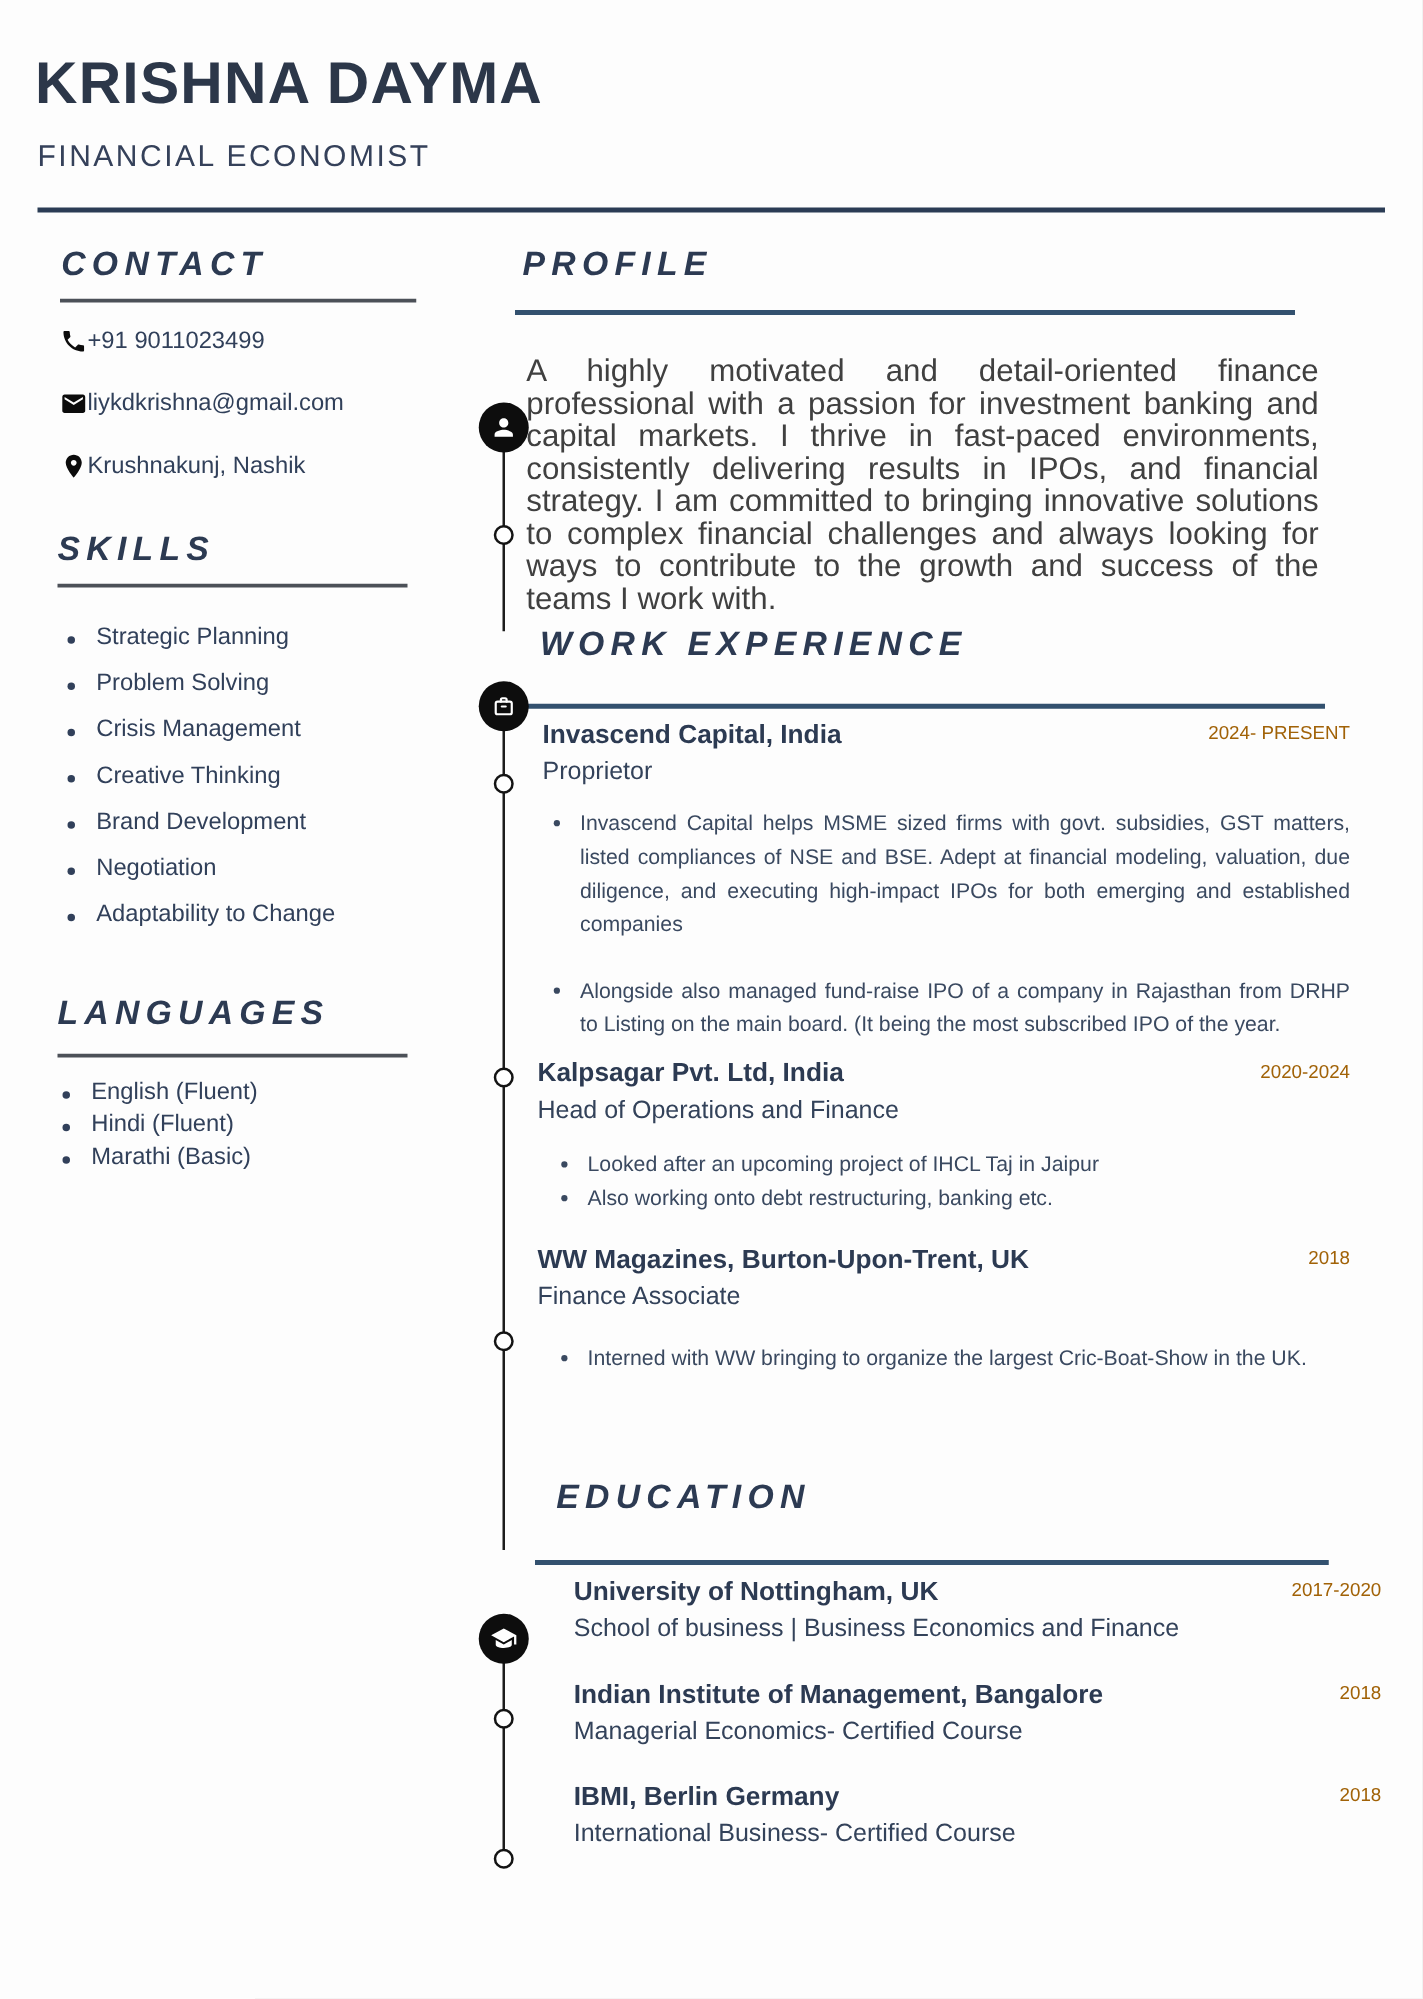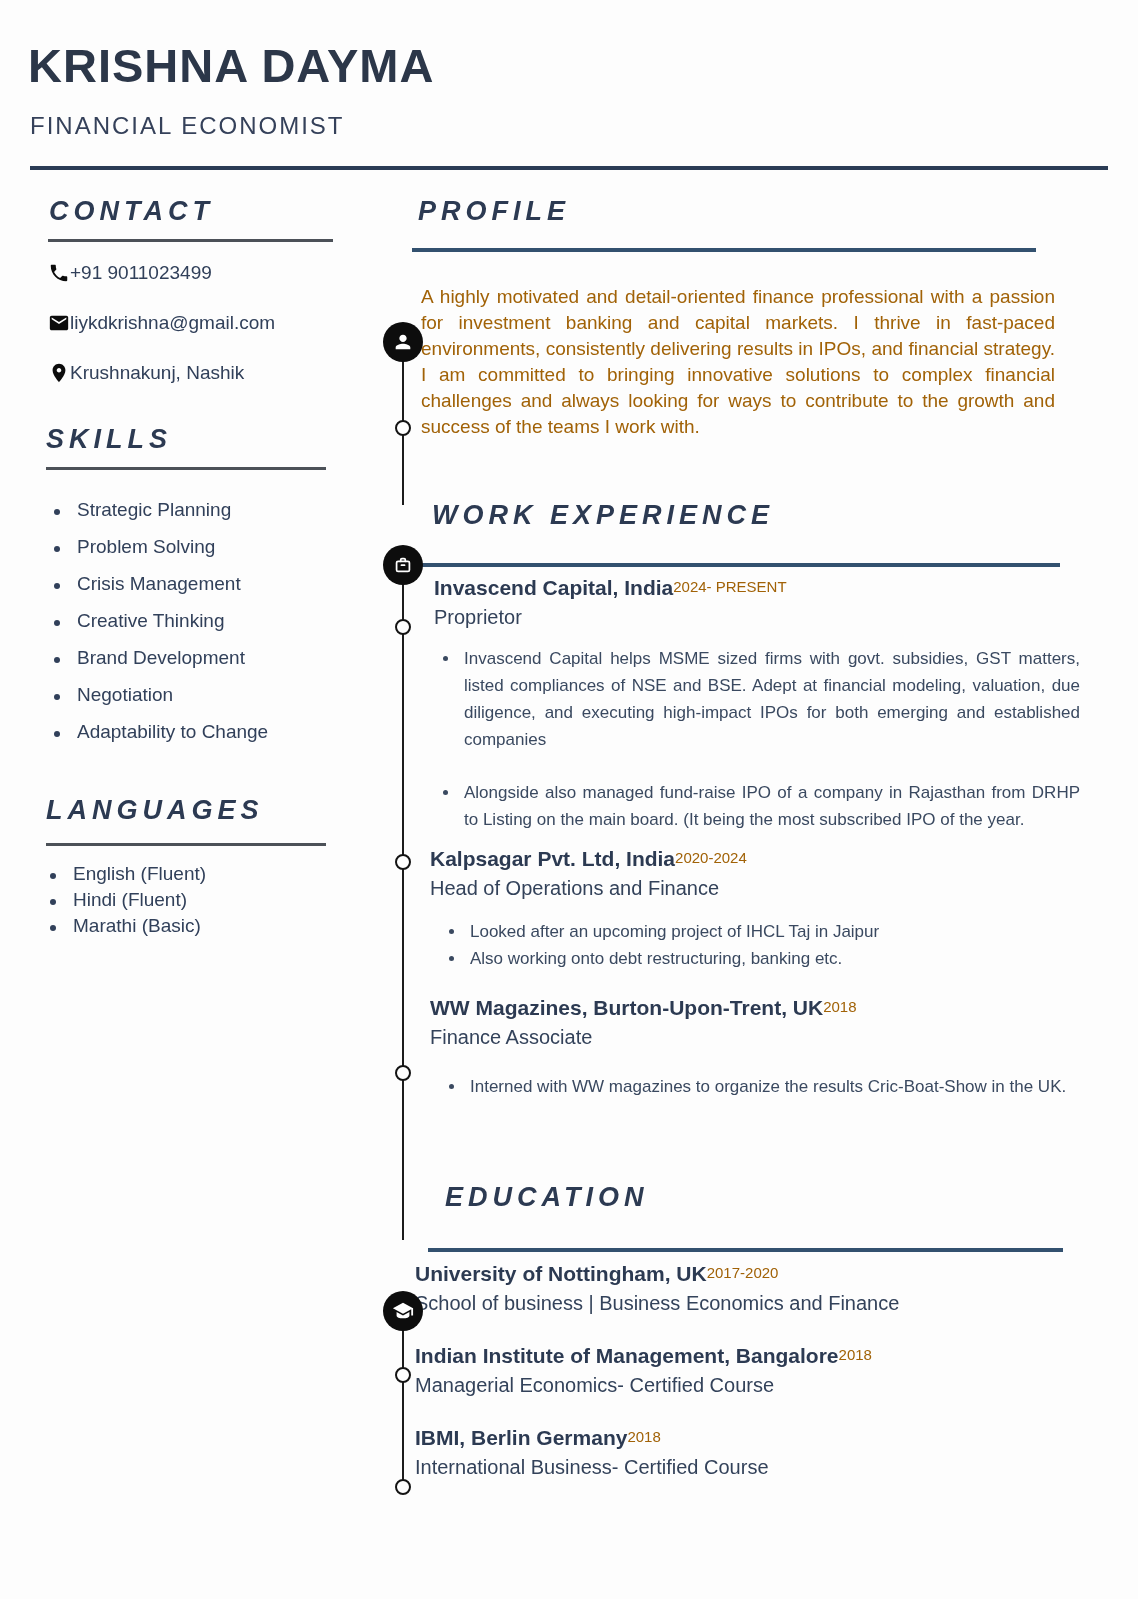--- a/index.html
+++ b/index.html
@@ -48,24 +48,24 @@
   }
   ul.dotlist li::before {
     content: ""; position: absolute; left: 8px; top: 0.48em;
     width: 6px; height: 6px; border-radius: 50%; background: #31405a;
   }
   ul.skills li { margin-bottom: 18px; line-height: 19px; }
   ul.langs  li { margin-bottom: 7px;  line-height: 19px; }
 
   
   .profile-text {
-    font-size: 19px; line-height: 26px; text-align: justify;
-    color: #a16207;
-  }
-  .job-head, .school-head { display: flex; justify-content: flex-start; align-items: flex-start; }
+    font-size: 25px; line-height: 26px; text-align: justify;
+    color: #404040;
+  }
+  .job-head, .school-head { display: flex; justify-content: space-between; align-items: flex-start; }
   .company, .school-name { font-size: 21px; font-weight: 700; color: #2c3a52; }
   .job-date { font-size: 15px; color: #a16207; padding-top: 2px; white-space: nowrap; }
   .role, .school-detail { font-size: 20px; color: #33425a; margin-top: 6px; }
 
   ul.jblist { list-style: none; }
   ul.jblist li {
     position: relative; padding-left: 30px;
     font-size: 17px; line-height: 27px; text-align: justify; color: #3a4960;
   }
   ul.jblist li::before {
@@ -173,28 +173,28 @@
     </ul>
   </div>
 
   <div class="abs" style="left:430px; top:996px; width:650px;">
     <div class="job-head">
       <span class="company">WW Magazines, Burton-Upon-Trent, UK</span>
       <span class="job-date">2018</span>
     </div>
     <div class="role">Finance Associate</div>
     <ul class="jblist" style="margin-top:24px; padding-left:10px;">
-      <li>Interned with WW magazines to organize the results Cric-Boat-Show in the UK.</li>
+      <li>Interned with WW bringing to organize the largest Cric-Boat-Show in the UK.</li>
     </ul>
   </div>
 
   <div class="abs sec-h" style="left:445px; top:1182px;">EDUCATION</div>
   <div class="abs rule-right" style="left:428px; top:1248px; width:635px;"></div>
 
-  <div class="abs" style="left:415px; top:1262px; width:646px;">
+  <div class="abs" style="left:459px; top:1262px; width:646px;">
     <div class="school">
       <div class="school-head">
         <span class="school-name">University of Nottingham, UK</span>
         <span class="job-date">2017-2020</span>
       </div>
       <div class="school-detail">School of business | Business Economics and Finance</div>
     </div>
     <div class="school">
       <div class="school-head">
         <span class="school-name">Indian Institute of Management, Bangalore</span>

